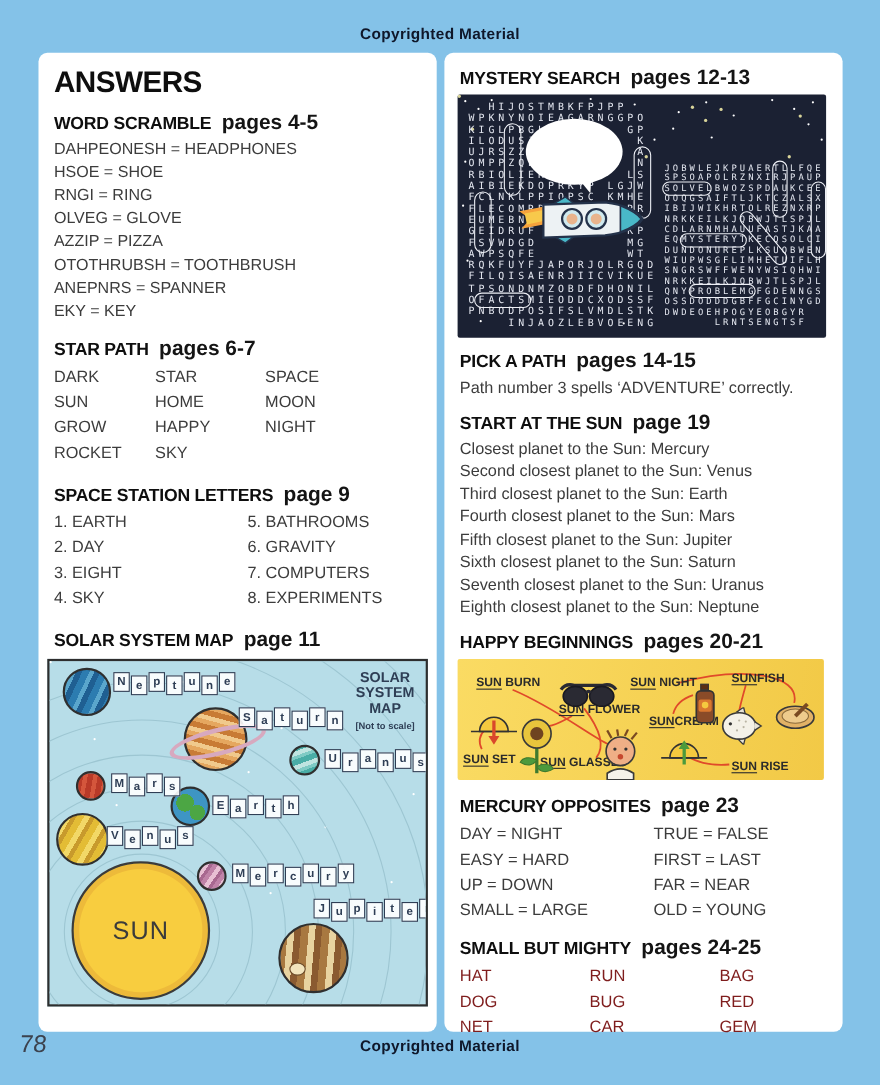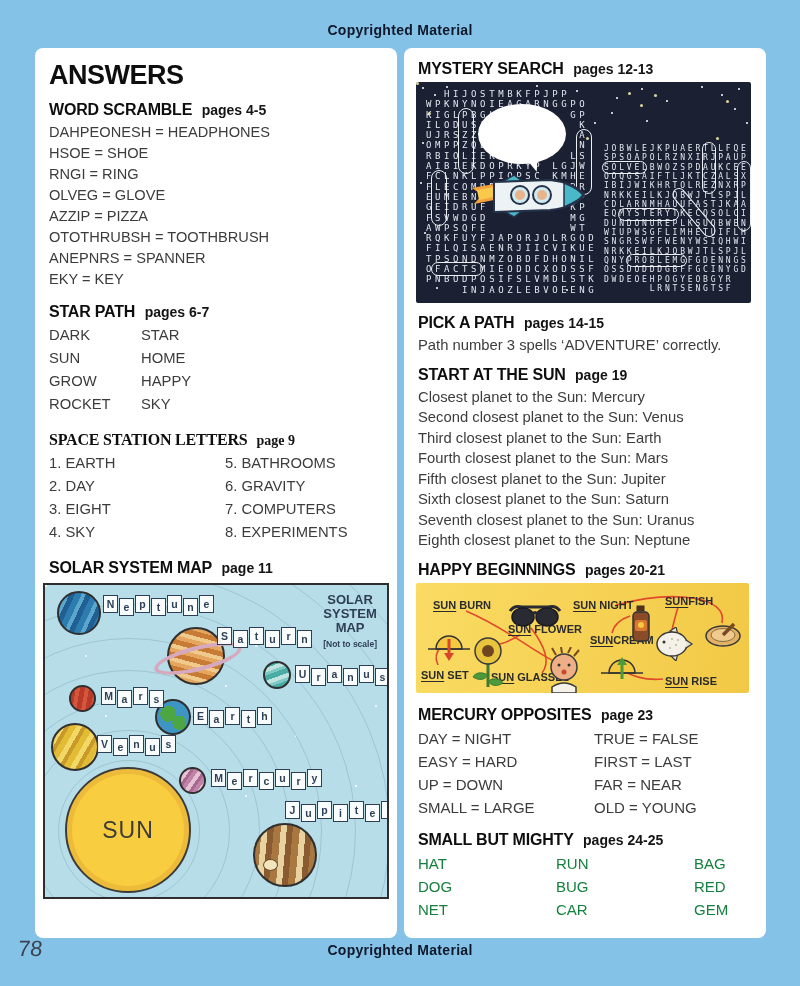--- a/index.html
+++ b/index.html
@@ -11,28 +11,28 @@
   .copy.bottom{top:942px;}
   .pagenum{position:absolute;left:18px;top:936px;font-size:22px;color:#3C424E;transform:skewX(-6deg);}
 
   .panel{position:absolute;top:48px;width:362px;height:890px;background:#ffffff;border-radius:8px;padding:10px 14px;box-sizing:border-box;}
   .panel.left{left:35px;}
   .panel.right{left:404px;}
 
   .answers-title{font-size:27px;font-weight:900;color:#0e0e0e;margin:2px 0 8px 0;letter-spacing:-.5px;}
   .sec-h{margin:10px 0 3px 0;white-space:nowrap;}
   .sec-title{font-weight:800;font-size:16px;color:#0e0e0e;letter-spacing:-.2px;}
-  .sec-pages{font-weight:700;font-size:14px;color:#141414;margin-left:5px;}
+  .sec-pages{font-weight:700;font-size:19px;color:#141414;margin-left:5px;}
   .line{font-size:14.6px;color:#3c3c3c;line-height:21px;}
   .line2{font-size:14.8px;color:#3c3c3c;line-height:20.5px;}
 
   .grid3{display:grid;grid-template-columns:92px 100px 1fr;font-size:14.8px;color:#3c3c3c;line-height:23px;margin-top:3px;}
   .grid2{display:grid;grid-template-columns:176px 1fr;font-size:14.8px;color:#3c3c3c;line-height:23px;margin-top:3px;}
   .grid2b{display:grid;grid-template-columns:176px 1fr;font-size:15px;color:#3c3c3c;line-height:23px;margin-top:3px;}
-  .grid3b{display:grid;grid-template-columns:118px 118px 1fr;font-size:15px;color:#15803d;line-height:23px;margin-top:2px;gap:20px;}
+  .grid3b{display:grid;grid-template-columns:118px 118px 1fr;font-size:15px;color:#7f1d1d;line-height:23px;margin-top:2px;}
 
   
   .map{position:relative;width:346px;height:316px;margin:6px 0 0 -6px;background:#B7DDE8;border:2px solid #2e2e2e;box-sizing:border-box;overflow:hidden;}
   .orbit{position:absolute;border:1.4px solid #9DC6D2;border-radius:50%;}
   .map-speck::before{content:'';position:absolute;width:2px;height:2px;border-radius:50%;background:#fff;
     box-shadow:40px 30px #fff,120px 18px #fff,210px 60px #fff,300px 26px #fff,330px 120px #fff,60px 130px #fff,180px 100px #fff,250px 150px #fff,310px 200px #fff,200px 210px #fff,120px 250px #fff,40px 70px #fff,270px 90px #fff;}
   .planet{position:absolute;border-radius:50%;border:2px solid #2f2f2f;box-sizing:border-box;}
   .pl-neptune{background:repeating-linear-gradient(115deg,#2C7CB0 0 6px,#5AA6CC 6px 10px,#1F5F92 10px 15px);}
   .pl-saturn{background:repeating-linear-gradient(15deg,#C87B35 0 5px,#E5A75F 5px 9px,#F0C98C 9px 13px);}
   .pl-saturn::before{content:'';position:absolute;left:-16px;top:17px;width:82px;height:17px;border:4px solid #D7A9BF;border-radius:50%;transform:rotate(-14deg);}
@@ -106,23 +106,28 @@
         <div>SUN</div>
         <div>GROW</div>
         <div>ROCKET</div>
       </div>
       <div>
         <div>STAR</div>
         <div>HOME</div>
         <div>HAPPY</div>
         <div>SKY</div>
       </div>
-    </div>
-
-    <div class="sec-h" style="margin-top:15px;font-family:Liberation Serif, serif;">
+      <div>
+        <div>SPACE</div>
+        <div>MOON</div>
+        <div>NIGHT</div>
+      </div>
+    </div>
+
+    <div class="sec-h" style="margin-top:15px;">
       <span class="sec-title">SPACE STATION LETTERS</span>
       <span class="sec-pages">page 9</span>
     </div>
     <div class="grid2">
       <div>
         <div>1. EARTH</div>
         <div>2. DAY</div>
         <div>3. EIGHT</div>
         <div>4. SKY</div>
       </div>

